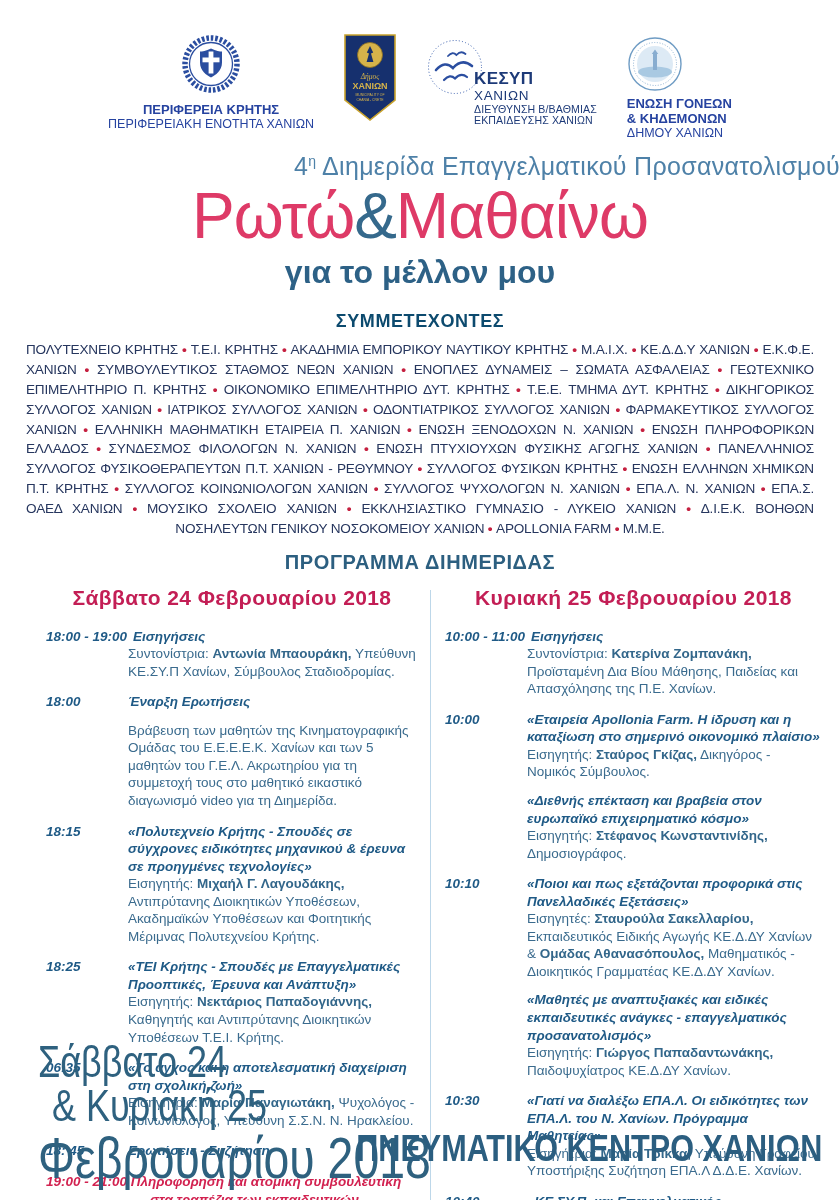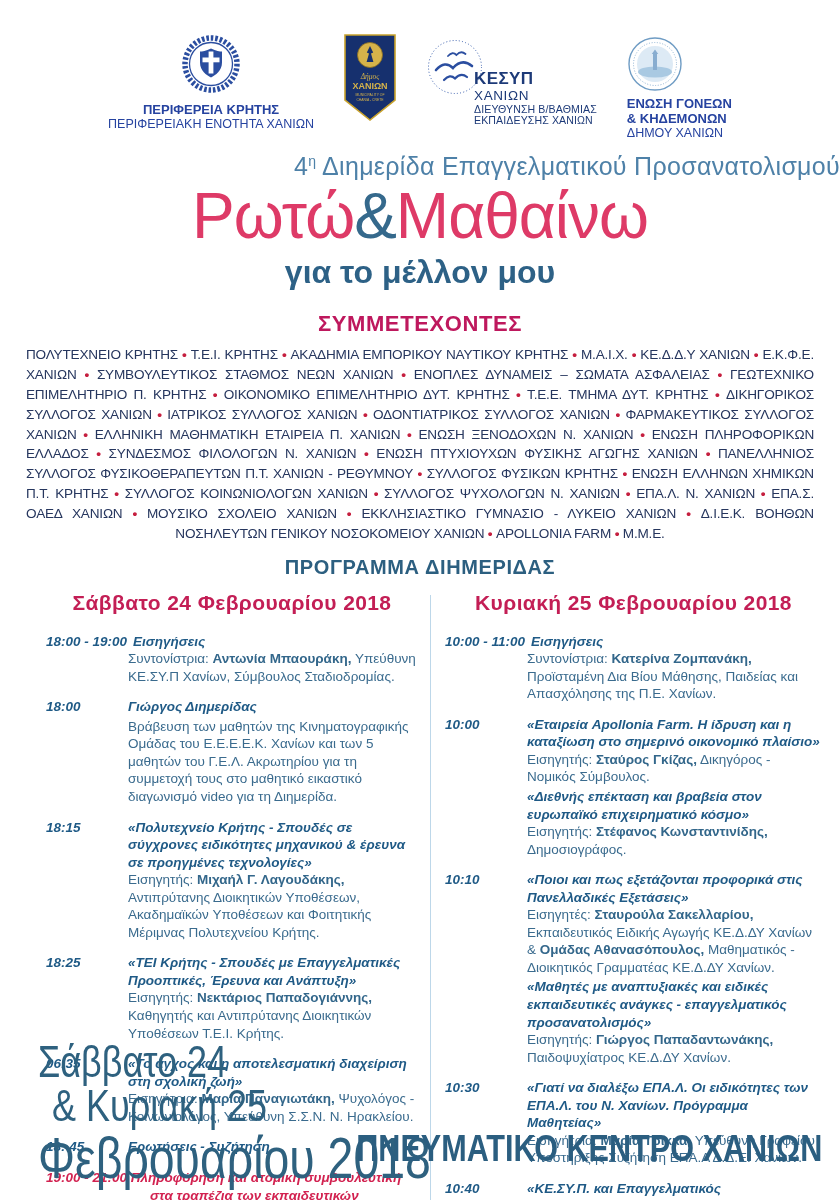--- a/index.html
+++ b/index.html
@@ -24,42 +24,42 @@
   
   .kicker{margin-top:14px;text-align:right;font-size:25px;color:#4e81a8;letter-spacing:.3px;}
   .kicker sup{font-size:56%;vertical-align:super;}
   .main-title{margin:2px 0 0;text-align:center;font-size:64px;font-weight:normal;letter-spacing:-1px;line-height:1.05;}
   .main-title .pink{color:#de3a67;}
   .main-title .amp{color:#35698c;}
   .subtitle{margin-top:4px;text-align:center;font-size:32px;font-weight:bold;color:#2d6186;}
 
   
   .section-h{text-align:center;font-weight:bold;letter-spacing:.6px;}
-  .section-h.blue1{margin-top:20px;font-size:22px;color:#be185d;}
+  .section-h.blue1{margin-top:20px;font-size:18px;color:#0c4a6e;}
   .section-h.blue2{margin-top:12px;font-size:20px;color:#2c5f80;}
   .participants{margin:8px 26px 0;text-align:justify;text-align-last:center;
                 font-size:13.6px;line-height:1.46;color:#26365e;letter-spacing:-0.2px;}
   .participants .bullet{color:#c51f3f;font-weight:bold;}
 
   
   .columns{display:flex;align-items:stretch;margin:12px 18px 0 46px;}
   .col{flex:1;}
   .col.left{max-width:372px;}
   .vdivider{width:1px;background:#bdd7e9;margin:4px 14px 0 12px;}
   .day-title{text-align:center;font-size:21px;font-weight:bold;color:#c31e55;letter-spacing:.4px;margin-bottom:18px;}
   .entries{font-size:13.5px;line-height:1.3;}
   .entry{position:relative;margin-bottom:13px;}
   .entry-head{font-weight:bold;font-style:italic;color:#1f5a86;}
   .entry-head.abs{position:absolute;left:0;top:0;}
   .entry-head .inline-title{margin-left:6px;}
   .rows{padding-left:82px;}
   .row.title{font-weight:bold;font-style:italic;color:#1f5a86;}
   .row.body{color:#3a6b8e;}
   .row.body b{color:#33678b;}
-  .row.gap{margin-top:2px;}
+  .row.gap{margin-top:11px;}
   .entry.red .red-text{color:#d22250;font-weight:bold;font-style:italic;
                        padding-left:104px;text-indent:-104px;line-height:1.32;}
 
   
   .footer-dates{position:absolute;left:38px;top:1040px;color:#2e617f;line-height:.98;}
   .cond{display:inline-block;transform:scaleX(.8);transform-origin:left center;white-space:nowrap;}
   .fd1{font-size:45px;}
   .fd2{font-size:45px;padding-left:14px;}
   .fd3{font-size:58px;margin-top:2px;}
   .venue{position:absolute;right:18px;top:1128px;color:#2b5e80;font-weight:bold;font-size:36px;text-align:right;}
@@ -143,21 +143,21 @@
       <div class="entries">
           <div class="entry">
             <div class="entry-head"><span>18:00 - 19:00</span><span class="inline-title">Εισηγήσεις</span></div>
             <div class="rows">
               <div class="row body"><span>Συντονίστρια: </span><b>Αντωνία Μπαουράκη,</b><span> Υπεύθυνη ΚΕ.ΣΥ.Π Χανίων, Σύμβουλος Σταδιοδρομίας.</span></div>
             </div>
           </div>
           <div class="entry">
             <div class="entry-head abs"><span>18:00</span></div>
             <div class="rows">
-              <div class="row title"><span>Γιώργος Διημερίδας</span></div>
+              <div class="row title"><span>Έναρξη Ερωτήσεις</span></div>
               <div class="row body gap"><span>Βράβευση των μαθητών της Κινηματογραφικής Ομάδας του Ε.Ε.Ε.Ε.Κ. Χανίων και των 5 μαθητών του Γ.Ε.Λ. Ακρωτηρίου για τη συμμετοχή τους στο μαθητικό εικαστικό διαγωνισμό video για τη Διημερίδα.</span></div>
             </div>
           </div>
           <div class="entry">
             <div class="entry-head abs"><span>18:15</span></div>
             <div class="rows">
               <div class="row title"><span>«Πολυτεχνείο Κρήτης - Σπουδές σε σύγχρονες ειδικότητες μηχανικού &amp; έρευνα σε προηγμένες τεχνολογίες»</span></div>
               <div class="row body"><span>Εισηγητής: </span><b>Μιχαήλ Γ. Λαγουδάκης,</b><span> Αντιπρύτανης Διοικητικών Υποθέσεων, Ακαδημαϊκών Υποθέσεων και Φοιτητικής Μέριμνας Πολυτεχνείου Κρήτης.</span></div>
             </div>
           </div>

